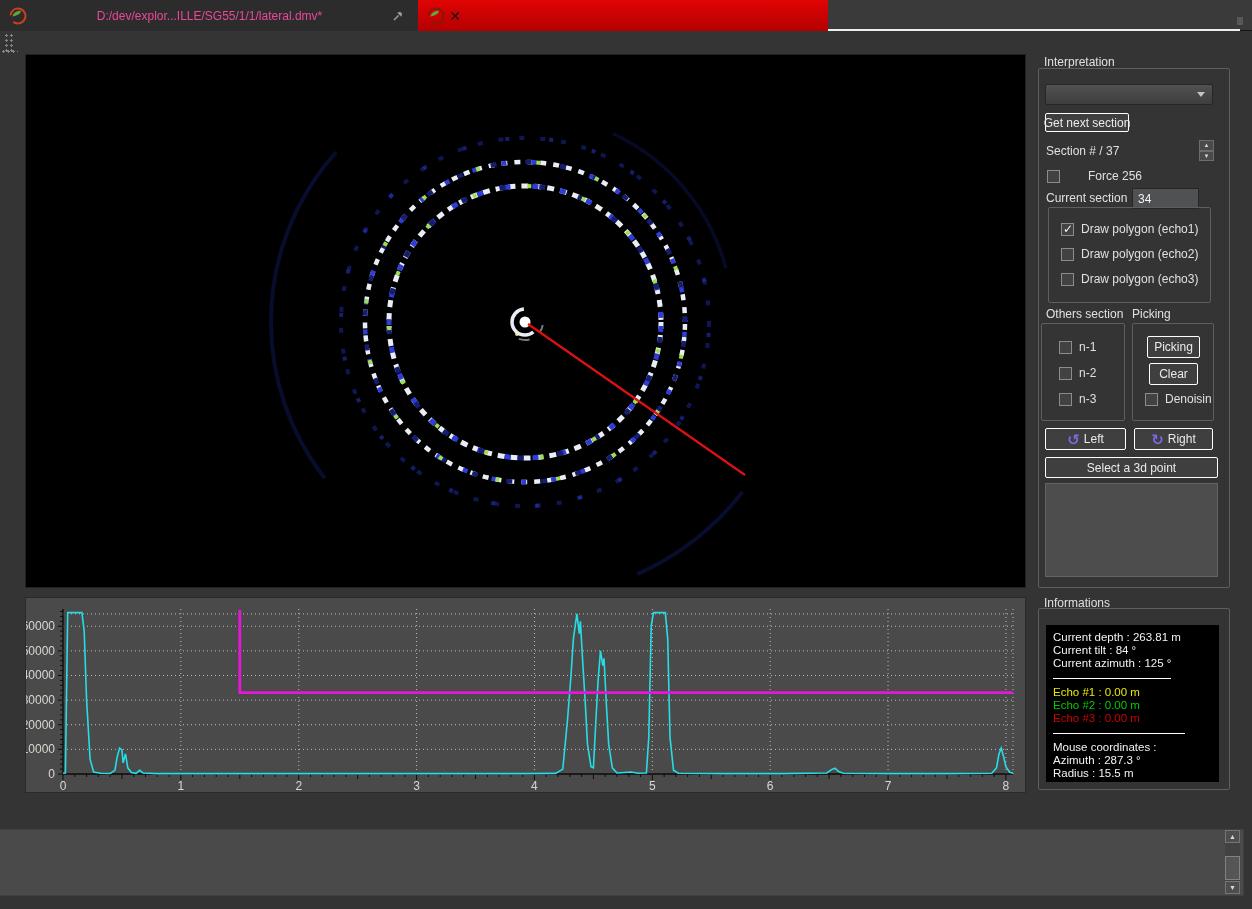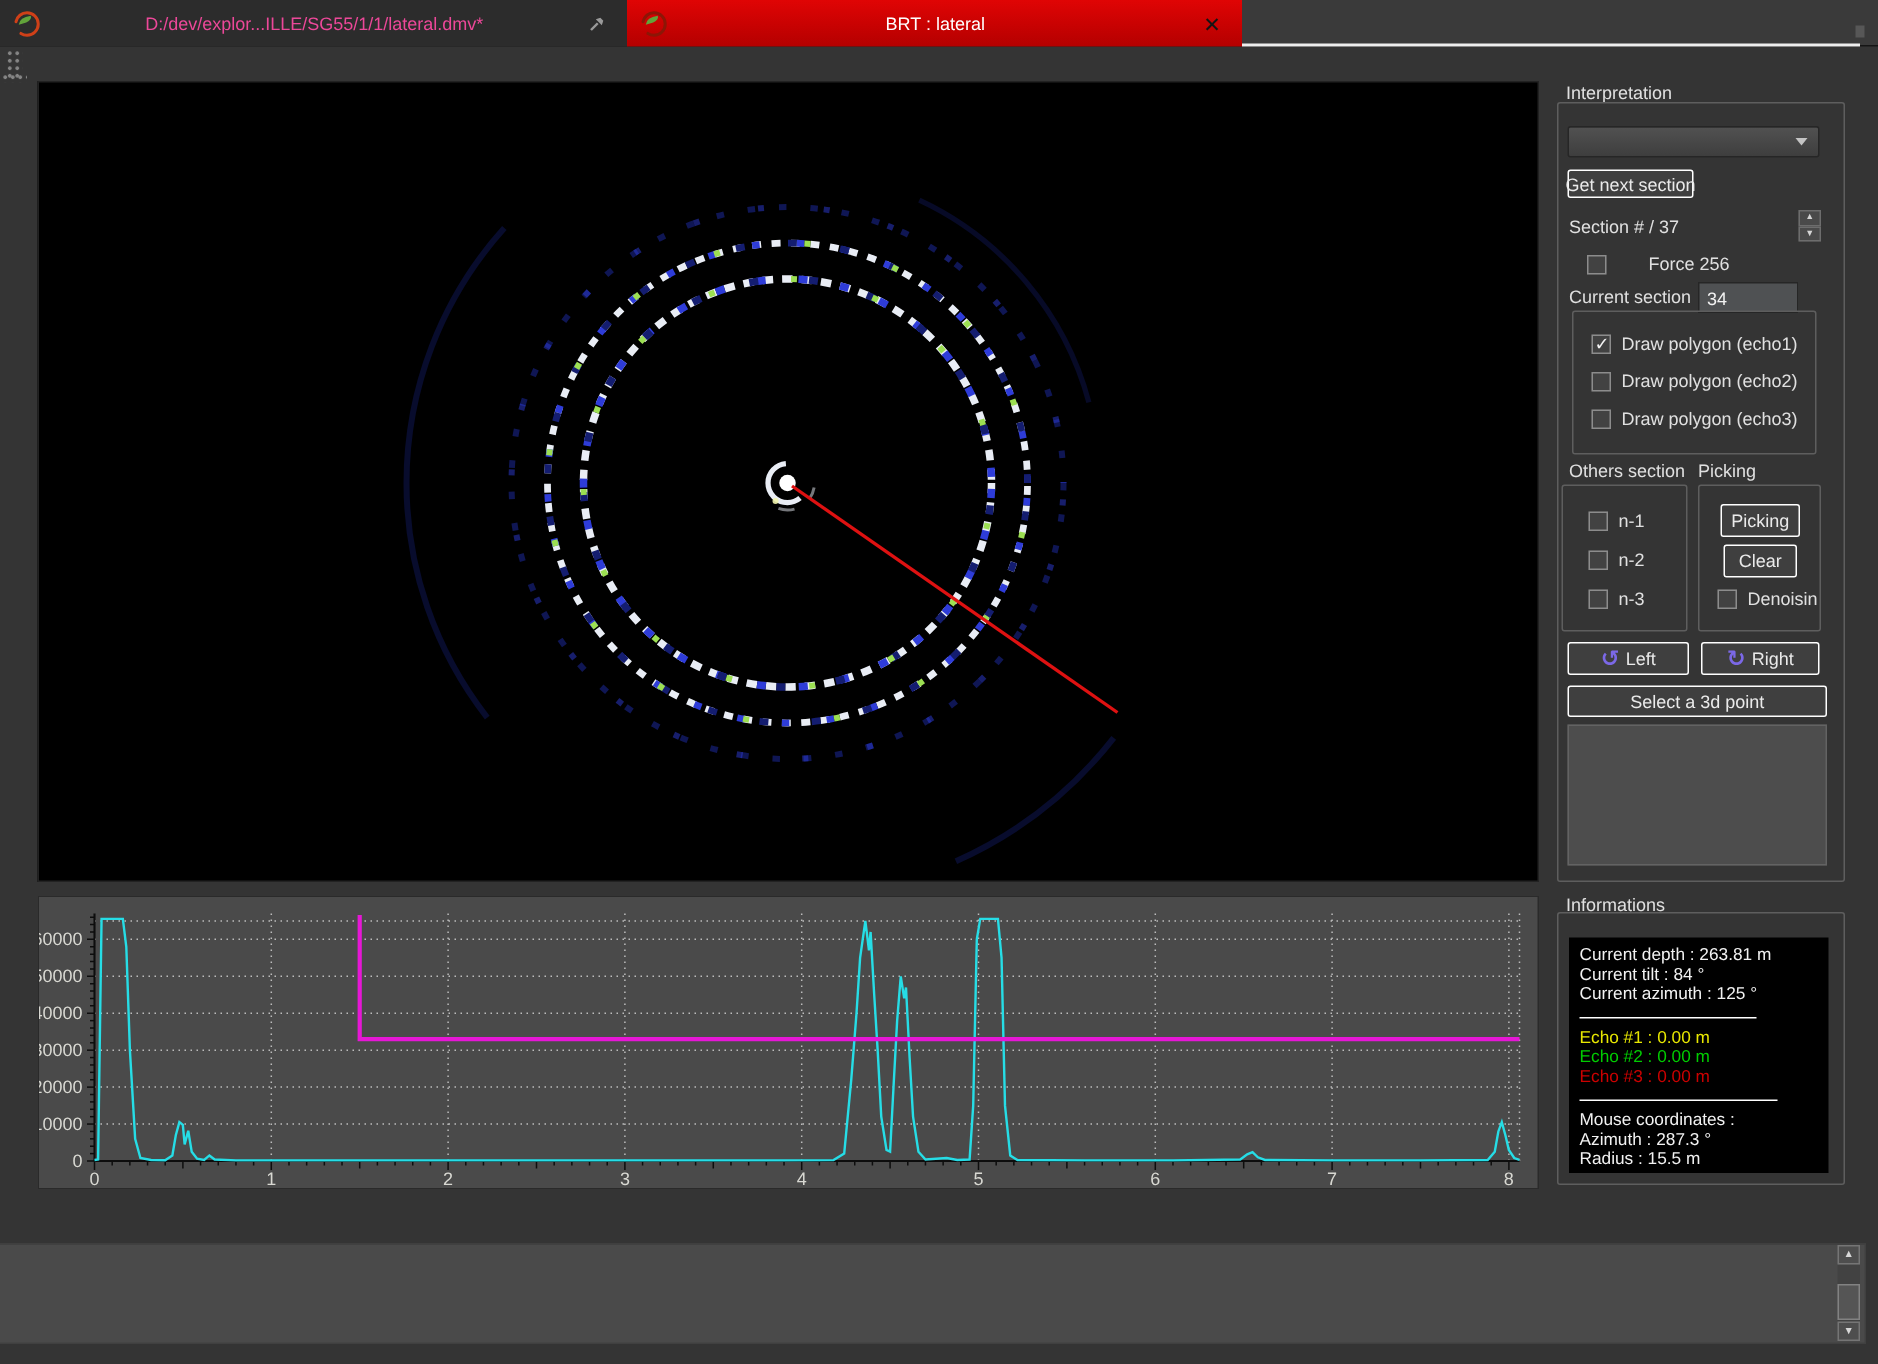--- a/index.html
+++ b/index.html
@@ -76,21 +76,20 @@
         <path d="M3 11 L7.5 6.5" stroke="#9a9a9a" stroke-width="1.6"></path>
         <path d="M6.2 3.8 L10.2 7.8 L11.2 4.8 L9.2 2.8 Z" fill="#9a9a9a"></path>
       </svg>
     </span>
   </div>
   <div class="abs tab tab-active">
     <svg class="tab-icon" viewBox="0 0 22 22">
       <circle cx="11" cy="11" r="7.5" fill="none" stroke="#8c1606" stroke-width="2" stroke-dasharray="39 9" stroke-dashoffset="-25" stroke-linecap="round"></circle>
       <path d="M5.5 11.5 Q6 6.5 13.5 5.5 Q14.5 8 10.5 10 Q7.5 11 5.5 11.5 Z" fill="#62a33a"></path>
     </svg>
-    <span class="tab-title">BRT : lateral</span>
     <span class="tab-right-icon">
         <span class="close-x">✕</span>
       </span>
   </div>
 </div>
 <div class="abs tabline"></div>
 <div class="abs tab-overflow"></div>
 
 <div class="abs grip-v"></div>
 <div class="abs grip-h"></div>
@@ -290,21 +289,21 @@
 
   <div class="abs btn" style="left:6px;top:44px;width:84px;height:19px;">Get next section</div>
 
   <div class="abs" style="left:7px;top:75px;color:#e0e0e0;">Section # / 37</div>
   <div class="abs spinfield" style="left:93px;top:71px;width:67px;height:21px;margin-top:48px;">34</div>
   <div class="abs spinbtns" style="left:160px;top:71px;">
     <div class="spinbtn">▲</div>
     <div class="spinbtn">▼</div>
   </div>
 
-  <div class="abs cbrow" style="left:19px;top:100px;gap:28px;">
+  <div class="abs cbrow" style="left:8px;top:100px;gap:28px;">
     <span class="cb"></span>
     <span>Force 256</span>
   </div>
 
   <div class="abs gtitle" style="left:7px;top:122px;">Current section</div>
   <div class="abs group" style="left:9px;top:138px;width:163px;height:96px;">
     <div class="abs cbrow" style="left:12px;top:14px;">
       <span class="cb checked"></span>
       <span>Draw polygon (echo1)</span>
     </div>

